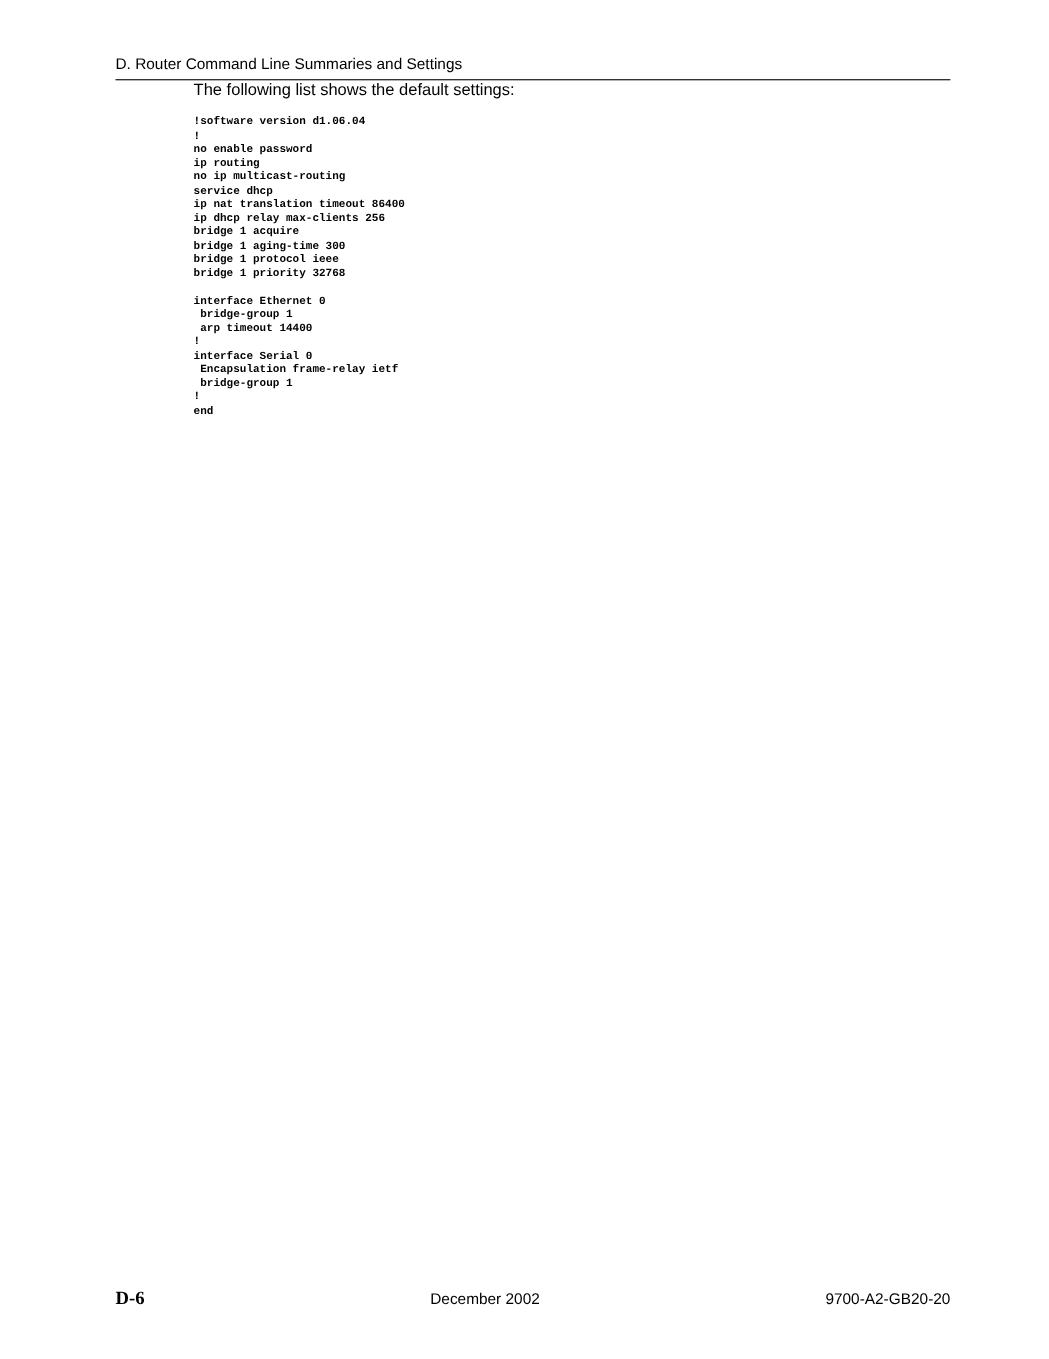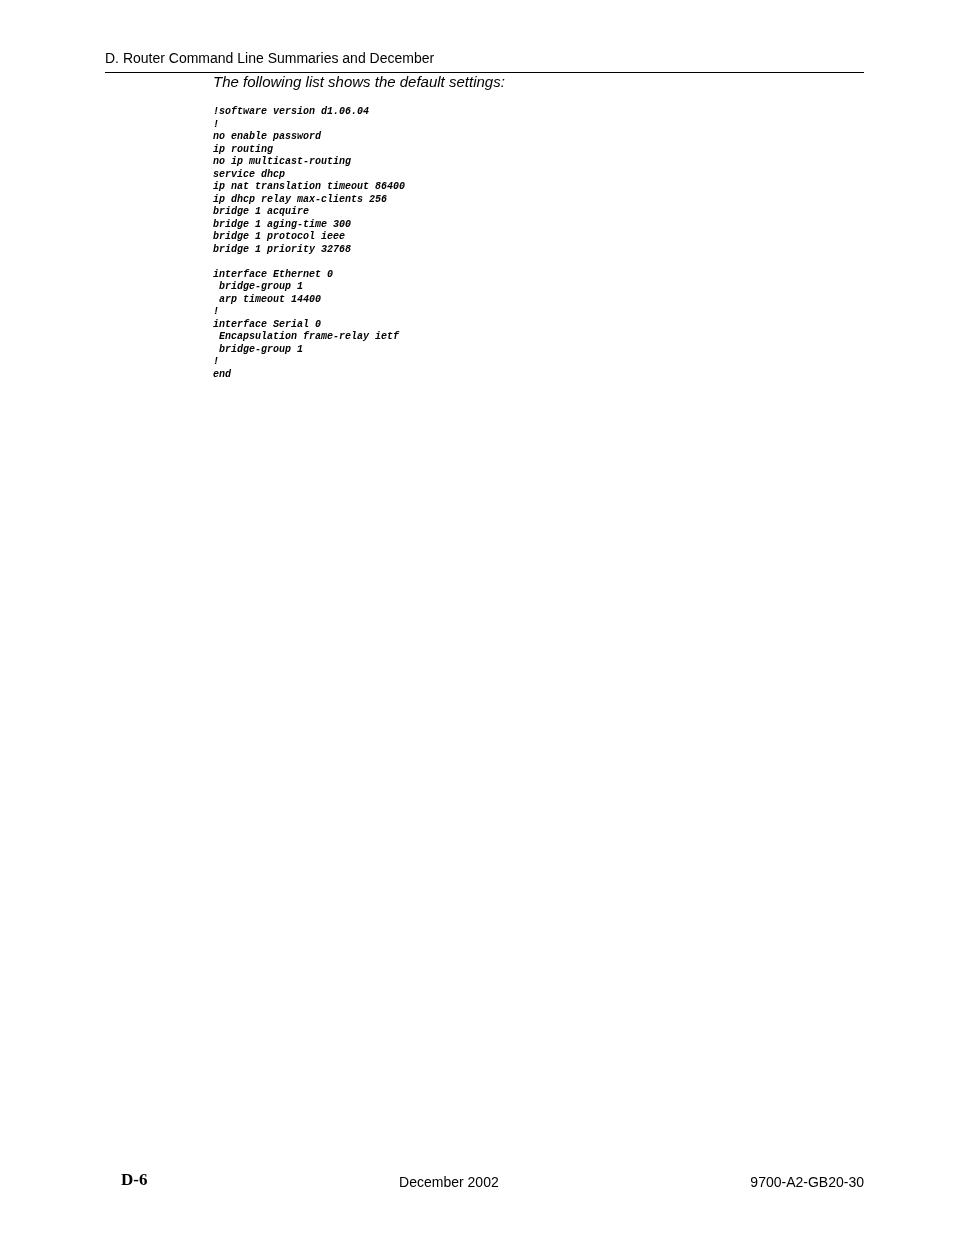--- a/index.html
+++ b/index.html
@@ -25,59 +25,58 @@
     border-bottom: 1.5px solid #000;
   }
   .section-title {
     font-family: "Times New Roman", Times, serif;
     font-weight: bold;
     font-size: 20px;
     margin-top: 60px;
     margin-bottom: 30px;
   }
   .indent-block {
-    margin-left: 108px;
-    font-style: italic;
+    margin-left: 71px;
   }
   .intro-text {
     font-family: Helvetica, Arial, sans-serif;
     font-size: 15px;
     margin-bottom: 16px;
   }
   pre.code {
     font-family: "Courier New", Courier, monospace;
     font-weight: bold;
     font-size: 10px;
     line-height: 1.25;
     white-space: pre;
     margin: 0;
   }
   .footer {
     position: absolute;
     bottom: 45px;
-    left: 121px;
+    left: 105px;
     right: 90px;
     font-family: Helvetica, Arial, sans-serif;
     font-size: 14px;
     display: flex;
     justify-content: space-between;
-    align-items: flex-end;
+    align-items: center;
   }
   .footer .page-num {
     font-family: "Times New Roman", Times, serif;
     font-weight: bold;
     font-size: 17px;
   }
 </style>
 </head>
 <body>
 
 <div class="page">
 
-  <div class="running-header">D. Router Command Line Summaries and December</div>
+  <div class="running-header">D. Router Command Line Summaries and Settings</div>
 
 
   <div class="indent-block">
     <div class="intro-text">The following list shows the default settings:</div>
 
     <pre class="code">!software version d1.06.04
 !
 no enable password
 ip routing
 no ip multicast-routing
@@ -96,16 +95,16 @@
 interface Serial 0
  Encapsulation frame-relay ietf
  bridge-group 1
 !
 end</pre>
   </div>
 
   <div class="footer">
     <span class="page-num">D-6</span>
     <span>December 2002</span>
-    <span>9700-A2-GB20-30</span>
+    <span>9700-A2-GB20-20</span>
   </div>
 
 </div>
 
 </body></html>

